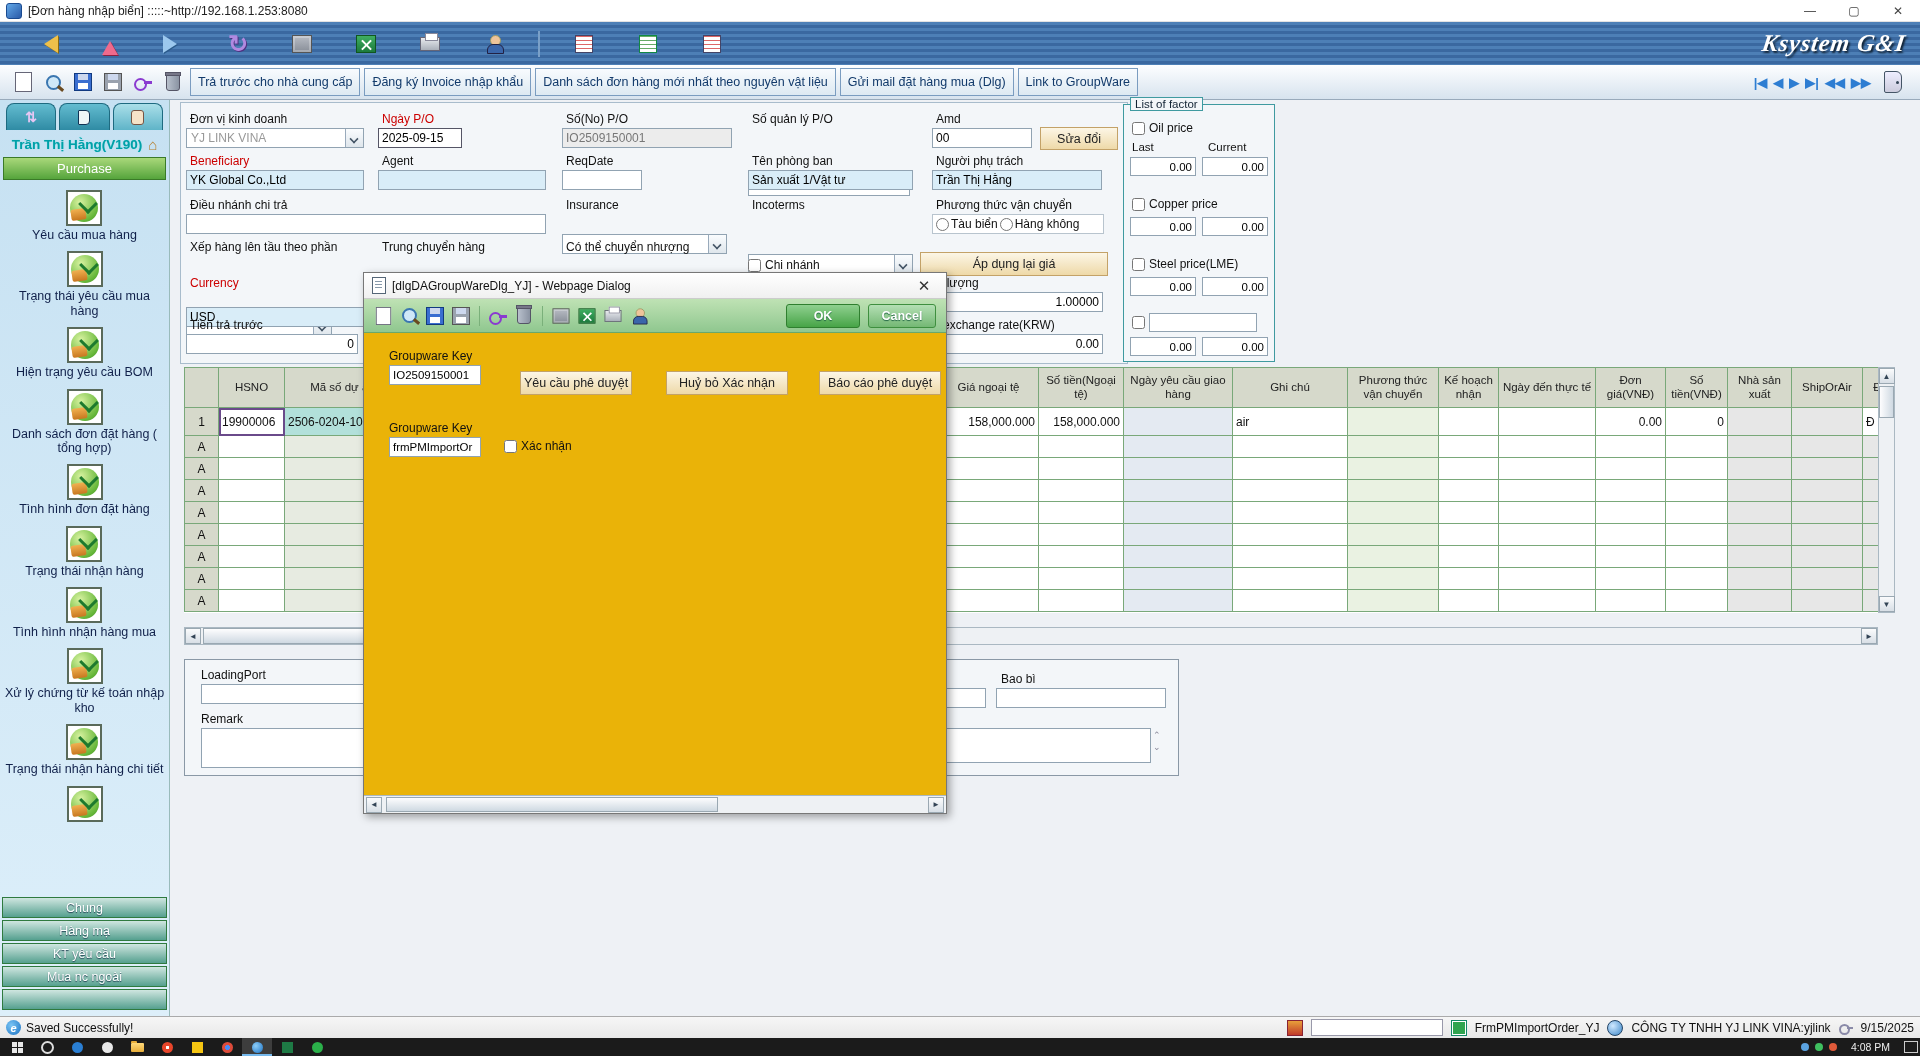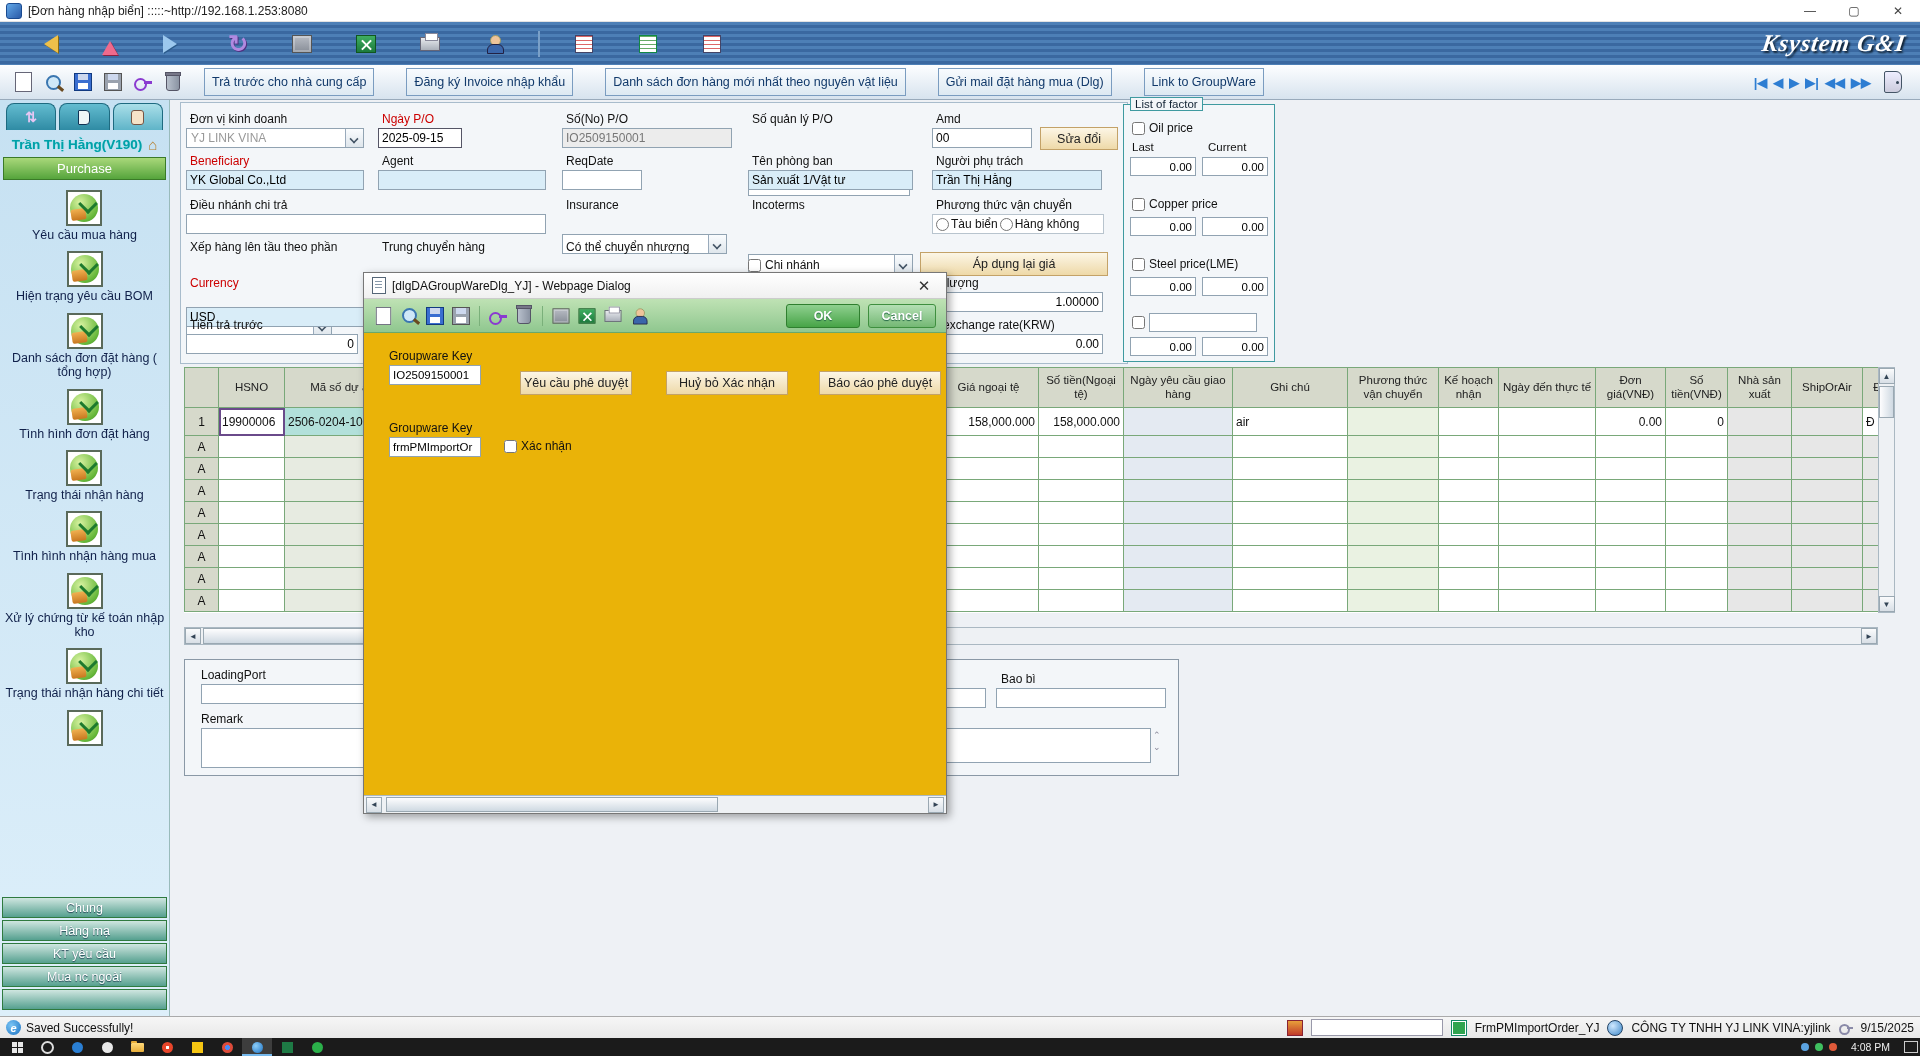--- a/index.html
+++ b/index.html
@@ -50,21 +50,21 @@
   .i-search::after{content:"";position:absolute;left:9px;top:10px;width:7px;height:3px;background:#6a4a20;transform:rotate(40deg)}
   .i-save{width:16px;height:16px;background:#3a6ed0;border:1px solid #123a80;position:relative}
   .i-save::before{content:"";position:absolute;left:3px;top:0;width:10px;height:6px;background:#cdd8ee}
   .i-save::after{content:"";position:absolute;left:3px;top:9px;width:10px;height:6px;background:#fff}
   .i-save.grey{background:#9aa2ae;border-color:#555}
   .i-key{width:18px;height:10px;position:relative}
   .i-key::before{content:"";position:absolute;left:0;top:1px;width:9px;height:9px;border:2px solid #8a3ad0;border-radius:50%}
   .i-key::after{content:"";position:absolute;left:10px;top:4px;width:8px;height:3px;background:#8a3ad0}
   .i-trash{width:12px;height:15px;background:linear-gradient(90deg,#b8c0cc,#8a93a2);border:1px solid #556;border-radius:0 0 3px 3px;position:relative}
   .i-trash::before{content:"";position:absolute;left:-2px;top:-3px;width:14px;height:2px;background:#778;border:1px solid #556}
-  .t2btn{margin:0 16px;padding:6px 7px;font-size:12.5px;color:#123a6b;background:linear-gradient(#f8fbfe,#dde9f2);
+  .t2btn{margin:0 2px;padding:6px 7px;font-size:12.5px;color:#123a6b;background:linear-gradient(#f8fbfe,#dde9f2);
          border:1px solid #7a9cc0;white-space:nowrap}
   .navarrows{margin-left:auto;display:flex;align-items:center;color:#2d7dd2;font-weight:bold;font-size:13px}
   .navarrows span{margin:0 3px}
   .door{width:16px;height:20px;background:linear-gradient(#eef,#ccd);border:1px solid #456;border-radius:2px 6px 6px 2px;position:relative;margin:0 10px}
   .door::after{content:"";position:absolute;right:2px;top:9px;width:3px;height:3px;border-radius:50%;background:#345}
   
   .sidebar{left:0;top:100px;width:170px;height:916px;background:linear-gradient(180deg,#c6e1f2,#ddeffa);
            display:flex;flex-direction:column;box-sizing:border-box;border-right:1px solid #9bb}
   .tabs{display:flex;padding:3px 6px 0 6px;gap:3px}
   .tab{flex:1;height:26px;background:linear-gradient(#63bcd0,#2f8ba4);border:1px solid #1e6a80;border-bottom:none;
@@ -289,20 +289,28 @@
   </div>
   <div class="banner">Purchase</div>
   <div class="menu">
     <div class="mitem">
       <div class="pkg">
           <div class="c"></div>
           <div class="b"></div>
           <div class="a"></div>
         </div>
       <div class="mlabel">Yêu cầu mua hàng</div>
+      </div>
+    <div class="mitem">
+      <div class="pkg">
+          <div class="c"></div>
+          <div class="b"></div>
+          <div class="a"></div>
+        </div>
+      <div class="mlabel">Trạng thái yêu cầu mua hàng</div>
       </div>
     <div class="mitem">
       <div class="pkg">
           <div class="c"></div>
           <div class="b"></div>
           <div class="a"></div>
         </div>
       <div class="mlabel">Hiện trạng yêu cầu BOM</div>
       </div>
     <div class="mitem">

